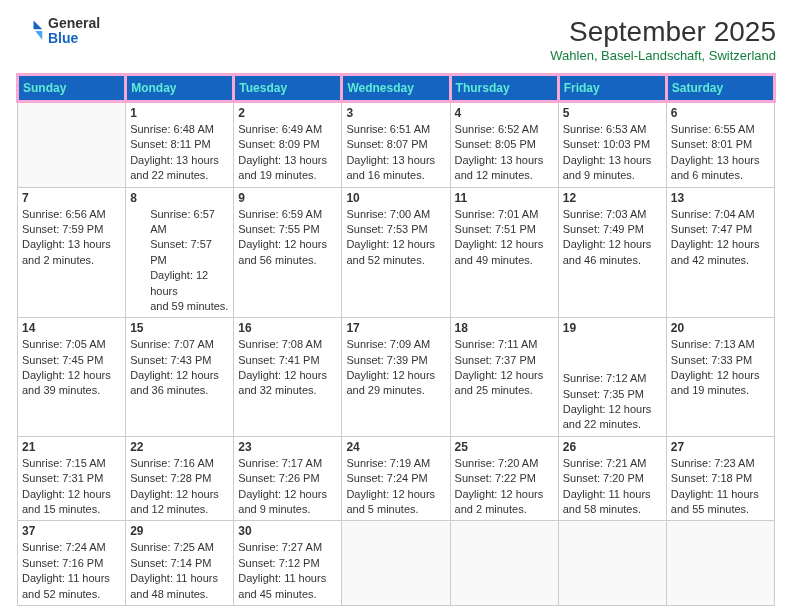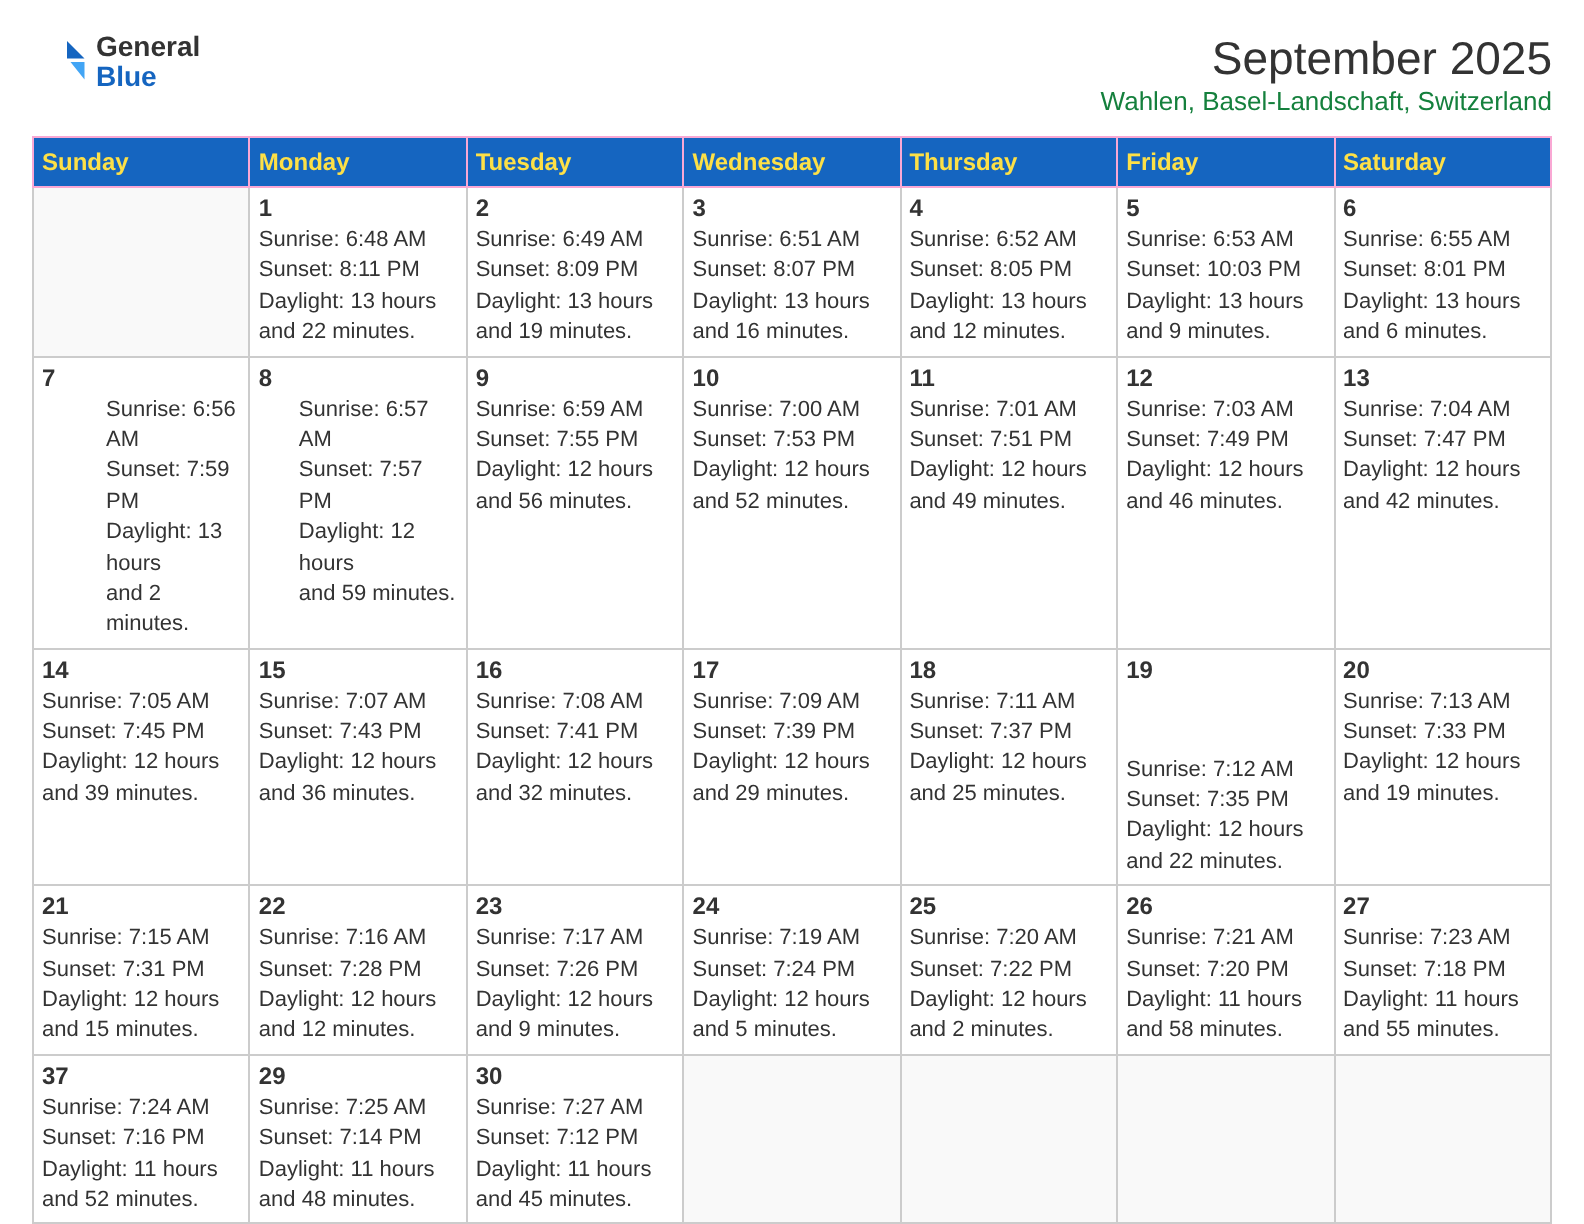--- a/index.html
+++ b/index.html
@@ -38,43 +38,43 @@
     .logo-general { color: #333; }
     .logo-blue { color: #1565C0; }
     .logo-icon {
       width: 28px;
       height: 28px;
     }
     .title-block {
       text-align: right;
     }
     .month-title {
-      font-size: 23px;
+      font-size: 28px;
       font-weight: normal;
       color: #333;
     }
     .location {
       font-size: 13px;
       color: #15803d;
     }
     .calendar {
       flex: 1;
       border: 1px solid #ccc;
       border-collapse: collapse;
       width: 100%;
       table-layout: fixed;
     }
     .calendar th {
       background-color: #1565C0;
-      color: #fde047;
+      color: #5eead4;
       font-size: 12px;
       font-weight: bold;
       padding: 5px 4px;
       text-align: left;
-      border: 1px solid #f9a8d4;
+      border: 3px solid #f9a8d4;
     }
     .calendar td {
       vertical-align: top;
       padding: 3px 4px;
       border: 1px solid #ccc;
       font-size: 9.5px;
       color: #333;
       height: 80px;
     }
     .day-number {
@@ -168,21 +168,21 @@
             <span class="day-number">6</span>
             <div class="day-info" style="white-space: pre-line;">Sunrise: 6:55 AM
 Sunset: 8:01 PM
 Daylight: 13 hours
 and 6 minutes.</div>
           </td>
         </tr>
         <tr>
           <td>
             <span class="day-number">7</span>
-            <div class="day-info" style="white-space: pre-line; margin-left: 32px;">Sunrise: 6:56 AM
+            <div class="day-info" style="white-space: pre-line;">Sunrise: 6:56 AM
 Sunset: 7:59 PM
 Daylight: 13 hours
 and 2 minutes.</div>
           </td>
           <td>
             <span class="day-number">8</span>
             <div class="day-info" style="white-space: pre-line; margin-left: 20px;">Sunrise: 6:57 AM
 Sunset: 7:57 PM
 Daylight: 12 hours
 and 59 minutes.</div>

